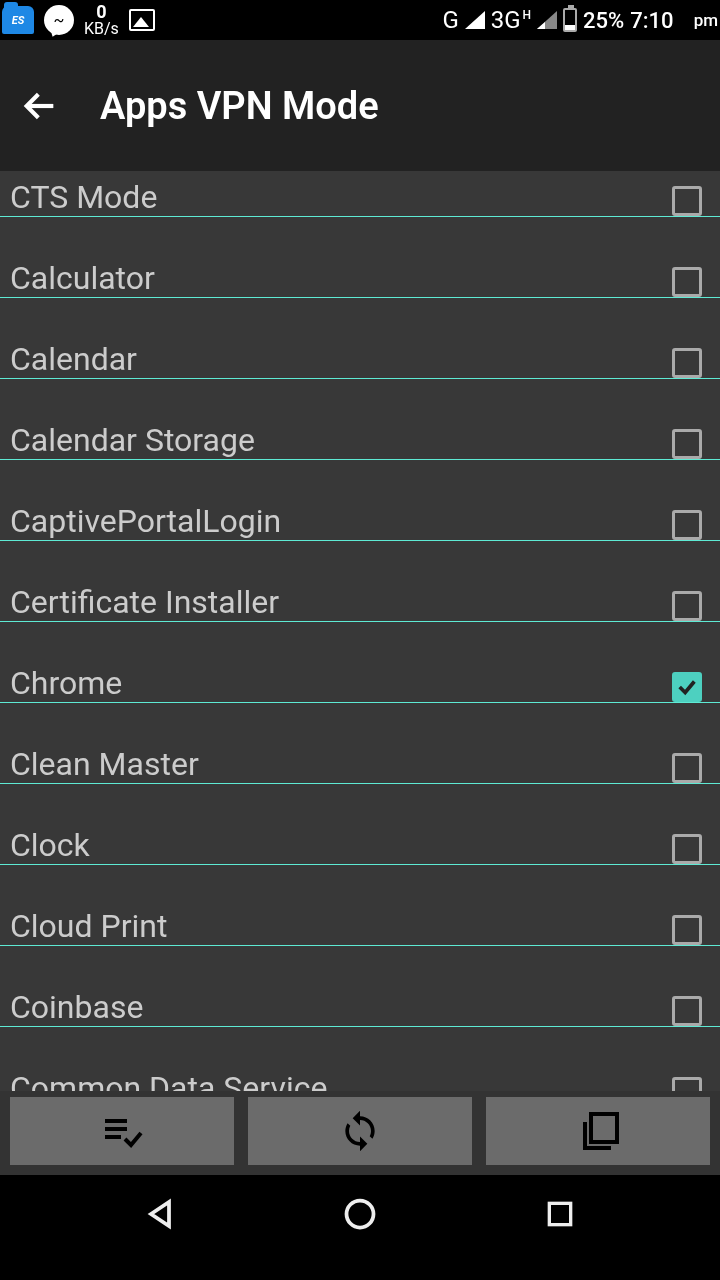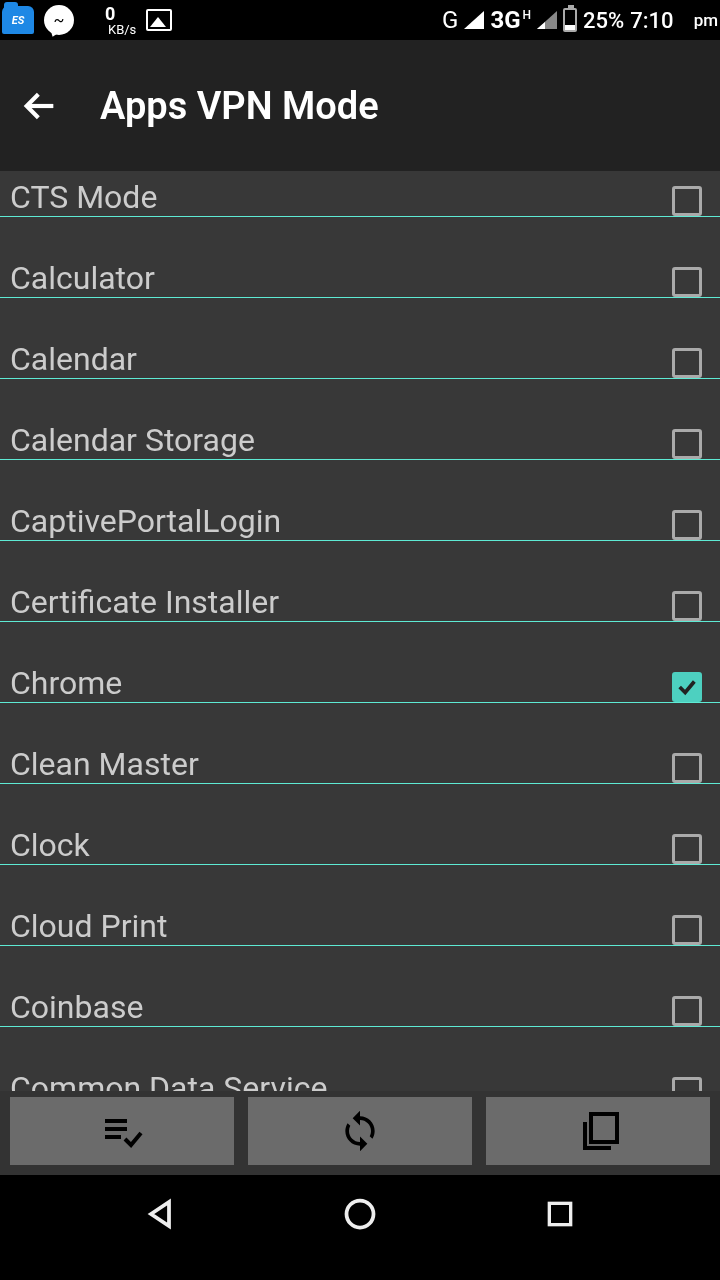--- a/index.html
+++ b/index.html
@@ -10,26 +10,26 @@
     .status-left { display: flex; align-items: center; gap: 10px; }
     .status-right { display: flex; align-items: center; gap: 6px; font-size: 22px; font-weight: 500; }
     .es-icon { width: 32px; height: 28px; background: #1e88e5; border-radius: 6px 6px 2px 2px; position: relative; display: flex; align-items: center; justify-content: center; }
     .es-icon::before { content: ''; position: absolute; top: -4px; left: 2px; width: 14px; height: 6px; background: #1e88e5; border-radius: 3px 3px 0 0; }
     .es-text { font-size: 11px; font-weight: bold; color: #fff; font-style: italic; }
     .msg-icon { width: 30px; height: 30px; background: #fff; border-radius: 50%; position: relative; }
     .msg-icon::after { content: ''; position: absolute; bottom: -2px; left: 4px; width: 0; height: 0; border-left: 6px solid transparent; border-right: 6px solid transparent; border-top: 8px solid #fff; transform: rotate(20deg); }
     .msg-bolt { position: absolute; top: 50%; left: 50%; transform: translate(-50%, -50%); font-size: 16px; color: #000; }
     .kbs { display: flex; flex-direction: column; align-items: center; line-height: 1; }
     .kbs-num { font-size: 18px; font-weight: bold; }
-    .kbs-label { font-size: 13px; margin-left: 24px; }
+    .kbs-label { font-size: 16px; }
     .img-icon { width: 26px; height: 22px; border: 2px solid #fff; border-radius: 2px; position: relative; }
     .img-icon::after { content: ''; position: absolute; bottom: 2px; left: 2px; width: 0; height: 0; border-left: 8px solid transparent; border-right: 8px solid transparent; border-bottom: 10px solid #fff; }
     .sig-g { font-size: 24px; font-weight: 400; }
     .sig-tri1 { width: 0; height: 0; border-left: 20px solid transparent; border-bottom: 18px solid #fff; }
-    .sig-3g { font-size: 24px; font-weight: 700; }
+    .sig-3g { font-size: 24px; font-weight: 400; }
     .sig-h { font-size: 12px; align-self: flex-start; margin-left: -4px; margin-top: 2px; }
     .sig-tri2 { width: 0; height: 0; border-left: 20px solid transparent; border-bottom: 18px solid #888; position: relative; }
     .sig-tri2::after { content: ''; position: absolute; bottom: -18px; left: -20px; width: 0; height: 0; border-left: 8px solid transparent; border-bottom: 7px solid #fff; }
     .batt { width: 14px; height: 24px; border: 2px solid #aaa; border-radius: 2px; position: relative; }
     .batt::before { content: ''; position: absolute; top: -5px; left: 3px; width: 6px; height: 3px; background: #aaa; }
     .batt::after { content: ''; position: absolute; bottom: 0; left: 0; right: 0; height: 25%; background: #fff; }
     .time-pm { font-size: 17px; margin-left: 14px; }
     
     
     .header { height: 131px; background: #222; display: flex; align-items: center; padding: 0 20px; gap: 40px; }

